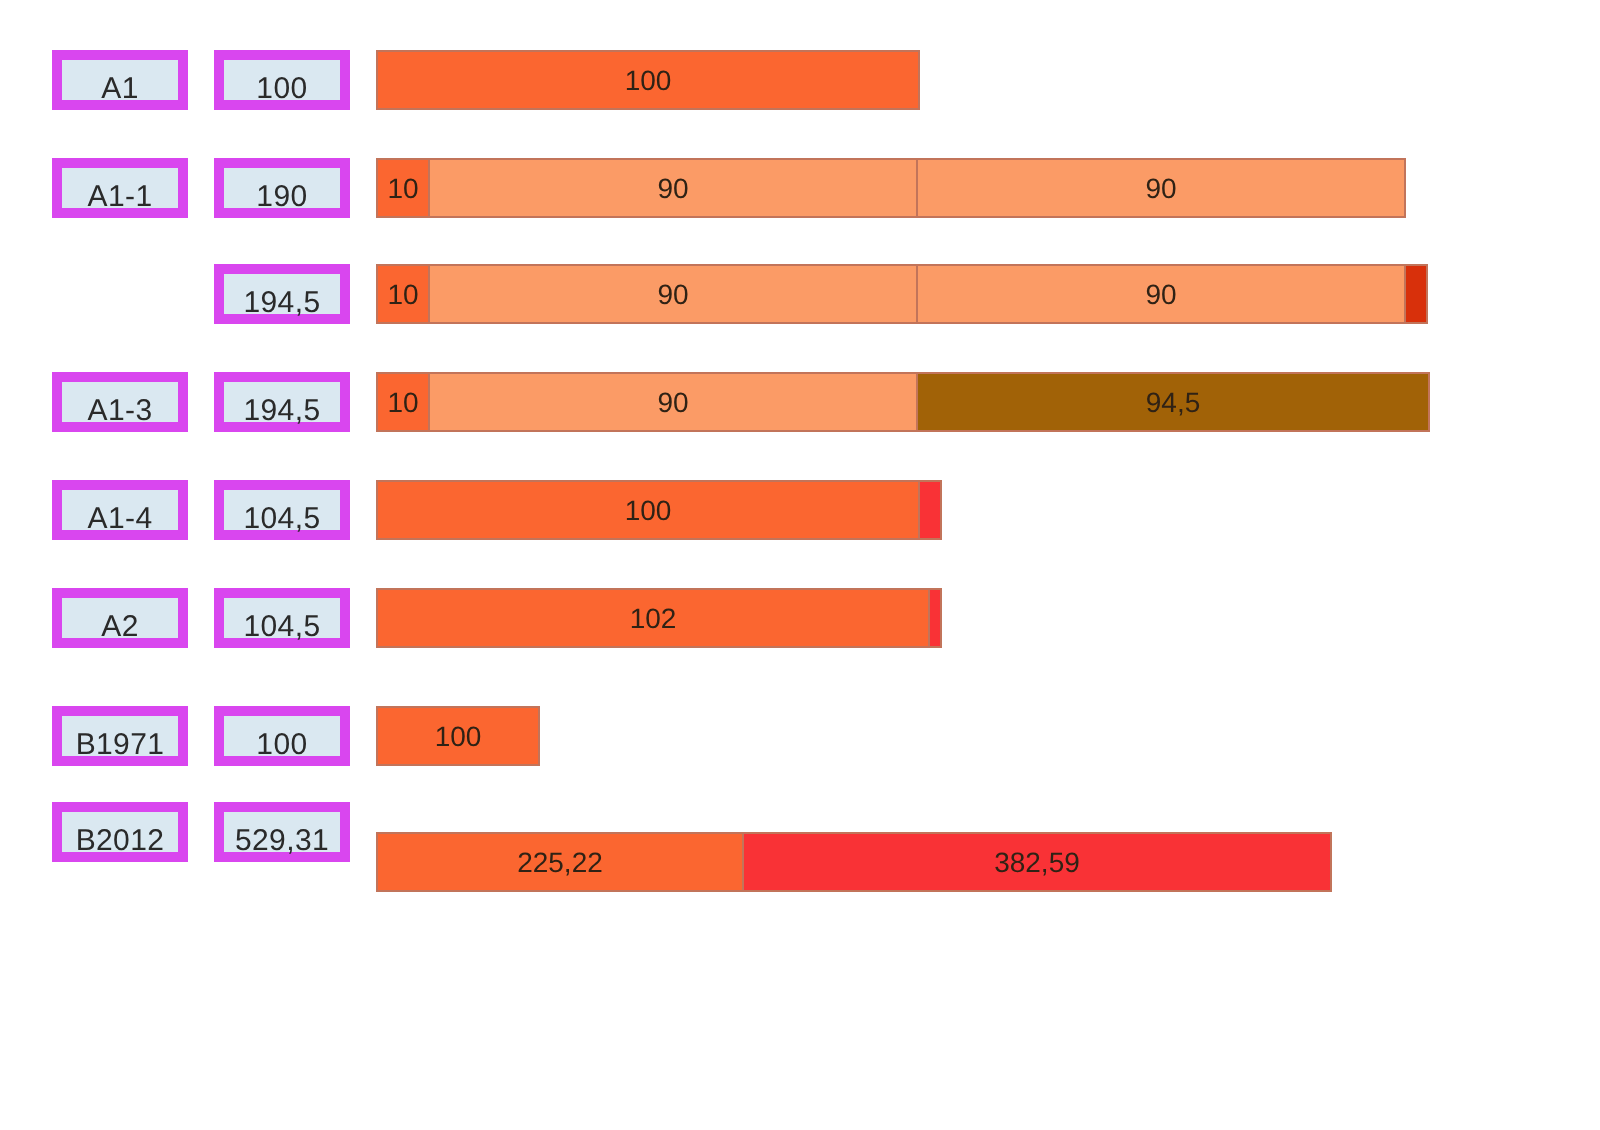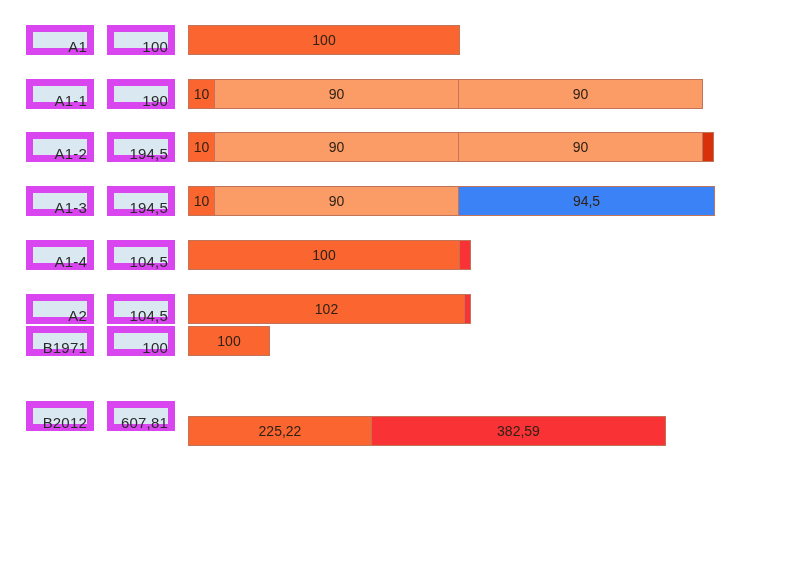--- a/index.html
+++ b/index.html
@@ -30,22 +30,22 @@
     height: 32px;
   }
 
   .label-box {
     position: absolute;
     top: 0;
     height: 30px;
     line-height: 30px;
     box-sizing: border-box;
     background: #dae8f1;
-    border: 7px solid #d946ef;
-    text-align: right;
+    border: 5px solid #d946ef;
+    text-align: center;
     font-size: 15px;
     color: #2a2a2a;
     letter-spacing: 0.2px;
   }
 
   .label-name {
     left: 26px;
     width: 68px;
   }
 
@@ -100,62 +100,61 @@
     <div class="row" style="top: 79px; width: 800px;">
       <div class="label-box label-name">A1-1</div>
       <div class="label-box label-value">190</div>
       <div class="bar" style="left: 188px; width: 517px;">
         <div class="seg" style="width: 27px; background: rgb(251, 102, 48);">10</div>
         <div class="seg" style="width: 245px; background: rgb(251, 155, 102);">90</div>
         <div class="seg" style="width: 245px; background: rgb(251, 155, 102);">90</div>
       </div>
     </div>
     <div class="row" style="top: 132px; width: 800px;">
-      <div class="label-box label-name">A1-2</div>
       <div class="label-box label-value">194,5</div>
       <div class="bar" style="left: 188px; width: 529px;">
         <div class="seg" style="width: 27px; background: rgb(251, 102, 48);">10</div>
         <div class="seg" style="width: 245px; background: rgb(251, 155, 102);">90</div>
         <div class="seg" style="width: 245px; background: rgb(251, 155, 102);">90</div>
         <div class="seg no-label" style="width: 12px; background: rgb(216, 48, 11);"></div>
       </div>
     </div>
     <div class="row" style="top: 186px; width: 800px;">
       <div class="label-box label-name">A1-3</div>
       <div class="label-box label-value">194,5</div>
       <div class="bar" style="left: 188px; width: 529px;">
         <div class="seg" style="width: 27px; background: rgb(251, 102, 48);">10</div>
         <div class="seg" style="width: 245px; background: rgb(251, 155, 102);">90</div>
-        <div class="seg" style="width: 257px; background: #3b82f6;">94,5</div>
+        <div class="seg" style="width: 257px; background: #a16207;">94,5</div>
       </div>
     </div>
     <div class="row" style="top: 240px; width: 800px;">
       <div class="label-box label-name">A1-4</div>
       <div class="label-box label-value">104,5</div>
       <div class="bar" style="left: 188px; width: 284px;">
         <div class="seg" style="width: 272px; background: rgb(251, 102, 48);">100</div>
         <div class="seg no-label" style="width: 12px; background: rgb(249, 50, 54);"></div>
       </div>
     </div>
     <div class="row" style="top: 294px; width: 800px; padding-left: 44px;">
       <div class="label-box label-name">A2</div>
       <div class="label-box label-value">104,5</div>
       <div class="bar" style="left: 188px; width: 284px;">
         <div class="seg" style="width: 277px; background: rgb(251, 102, 48);">102</div>
         <div class="seg no-label" style="width: 7px; background: rgb(249, 50, 54);"></div>
       </div>
     </div>
-    <div class="row" style="top: 326px; width: 763px;">
+    <div class="row" style="top: 353px; width: 763px;">
       <div class="label-box label-name">B1971</div>
       <div class="label-box label-value">100</div>
       <div class="bar" style="left: 188px; width: 82px;">
         <div class="seg" style="width: 82px; background: rgb(251, 102, 48);">100</div>
       </div>
     </div>
     <div class="row" style="top: 401px; width: 800px;">
       <div class="label-box label-name">B2012</div>
-      <div class="label-box label-value">607,81</div>
+      <div class="label-box label-value">529,31</div>
       <div class="bar" style="left: 188px; width: 491px; margin-top: 15px;">
         <div class="seg" style="width: 184px; background: rgb(251, 102, 48);">225,22</div>
         <div class="seg" style="width: 295px; background: rgb(249, 50, 54);">382,59</div>
       </div>
     </div>
   </div>
 
 </body></html>

